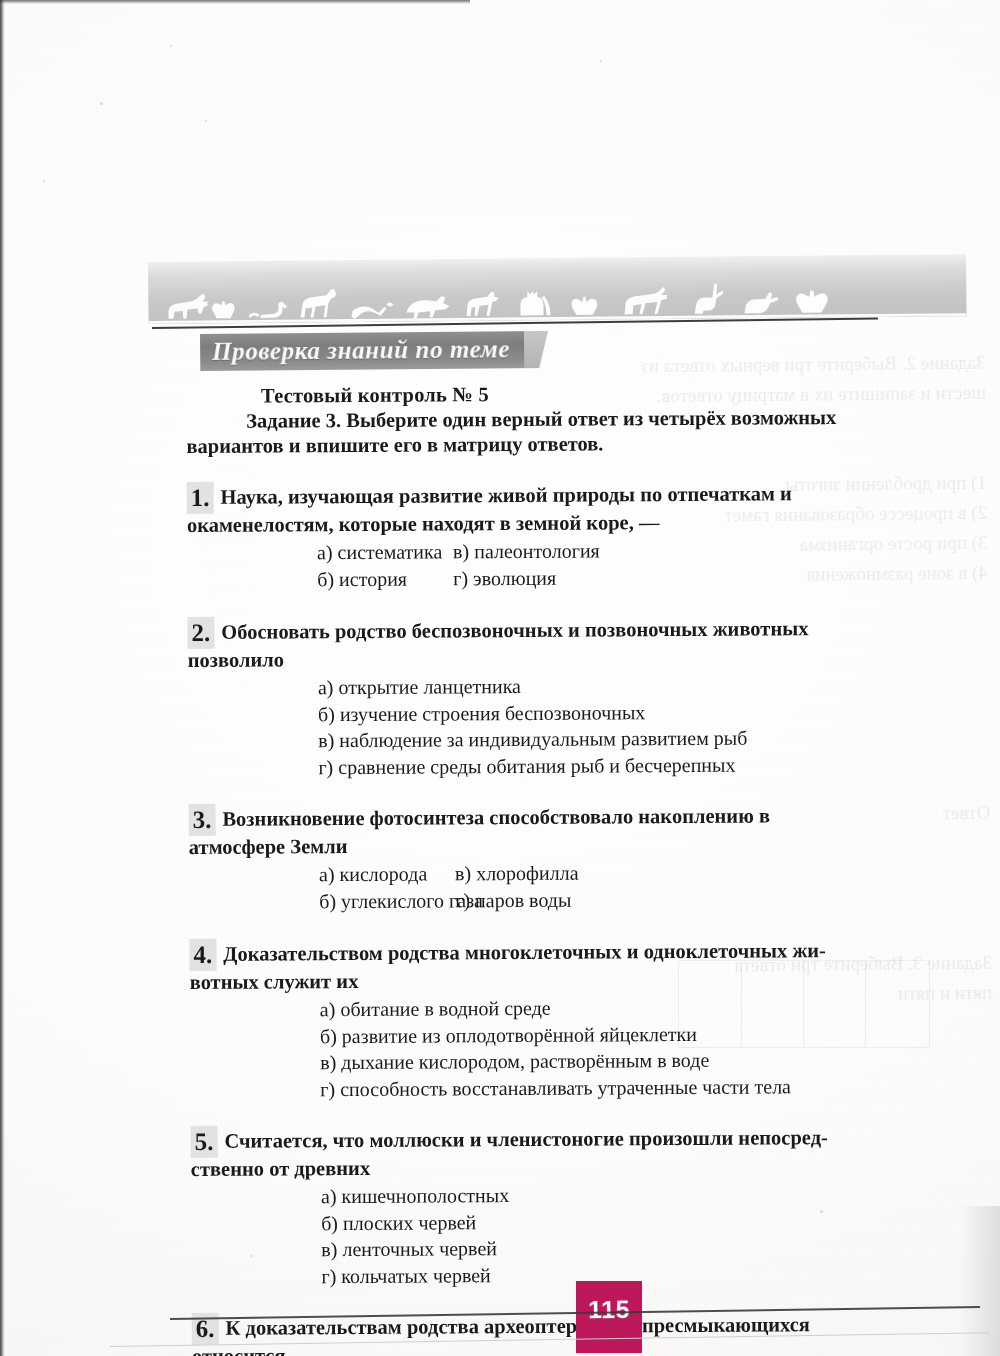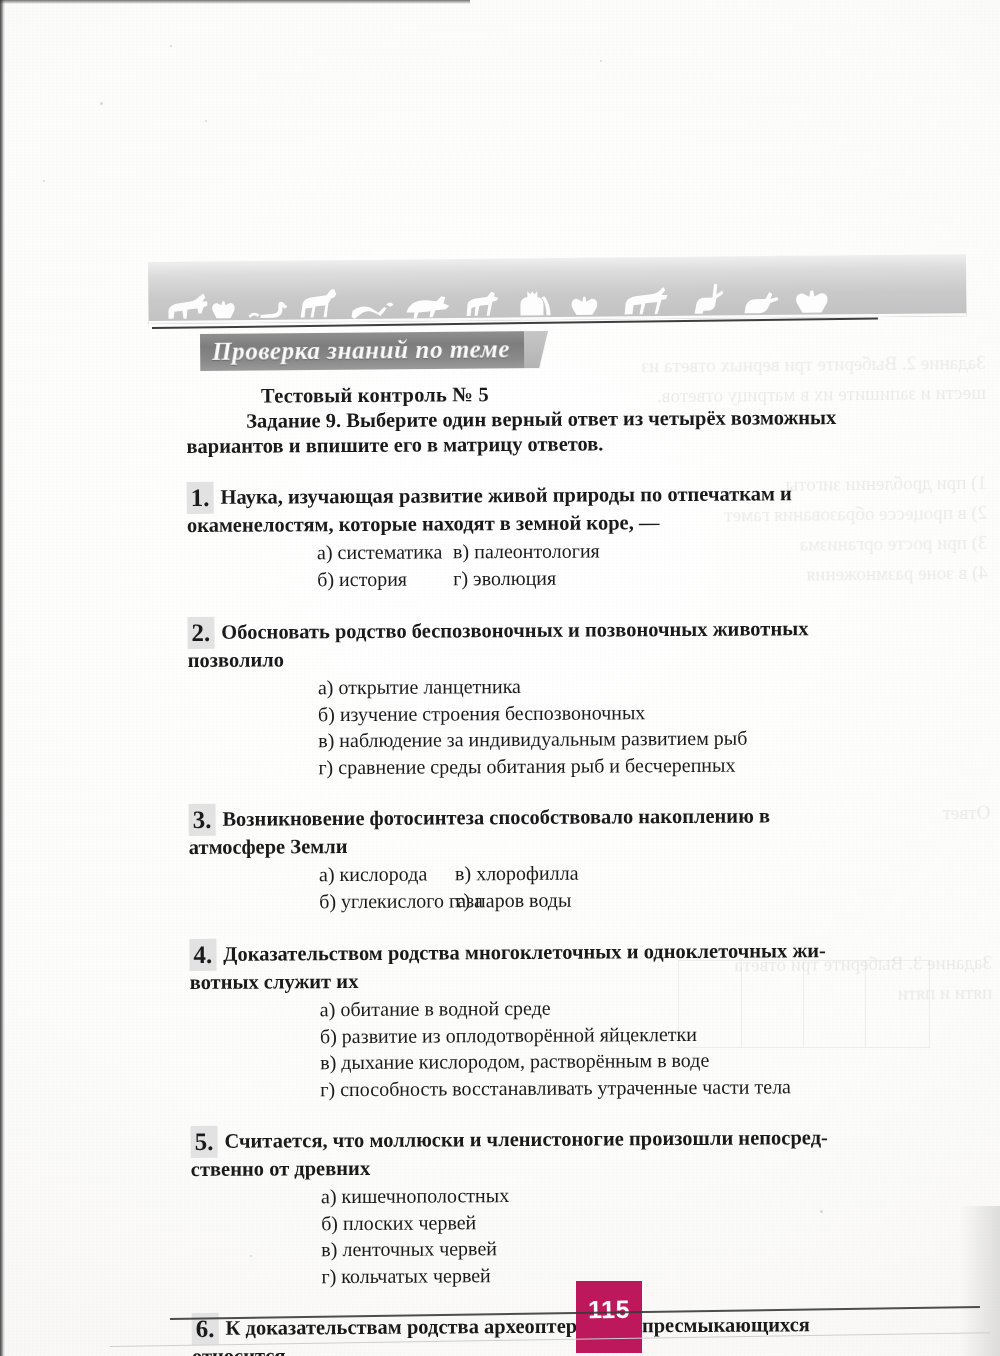--- a/index.html
+++ b/index.html
@@ -278,21 +278,21 @@
     <div id="ribbon-body">
       <span id="ribbon-title">Проверка знаний по теме</span>
     </div>
     <div id="ribbon-tail"></div>
   </div>
 
   <div id="content">
 
     <div class="lead-line" id="lead-title">Тестовый контроль № 5</div>
 
-    <div class="lead-line" id="lead-task-1"><span class="strong">Задание 9.</span><span> Выберите один верный ответ из четырёх возможных</span></div>
+    <div class="lead-line" id="lead-task-1"><span class="strong">Задание 3.</span><span> Выберите один верный ответ из четырёх возможных</span></div>
     <div class="lead-line" id="lead-task-2">вариантов и впишите его в матрицу ответов.</div>
 
     <div class="q-block">
       <div class="q-head">
         <span class="q-num">1.</span><span class="q-head-inner">Наука, изучающая развитие живой природы по отпечаткам и</span>
         <span class="q-line2">окаменелостям, которые находят в земной коре, —</span>
       </div>
       <div class="opts two-col">
         <div class="col-a">
           <div class="opt">а) систематика</div>

